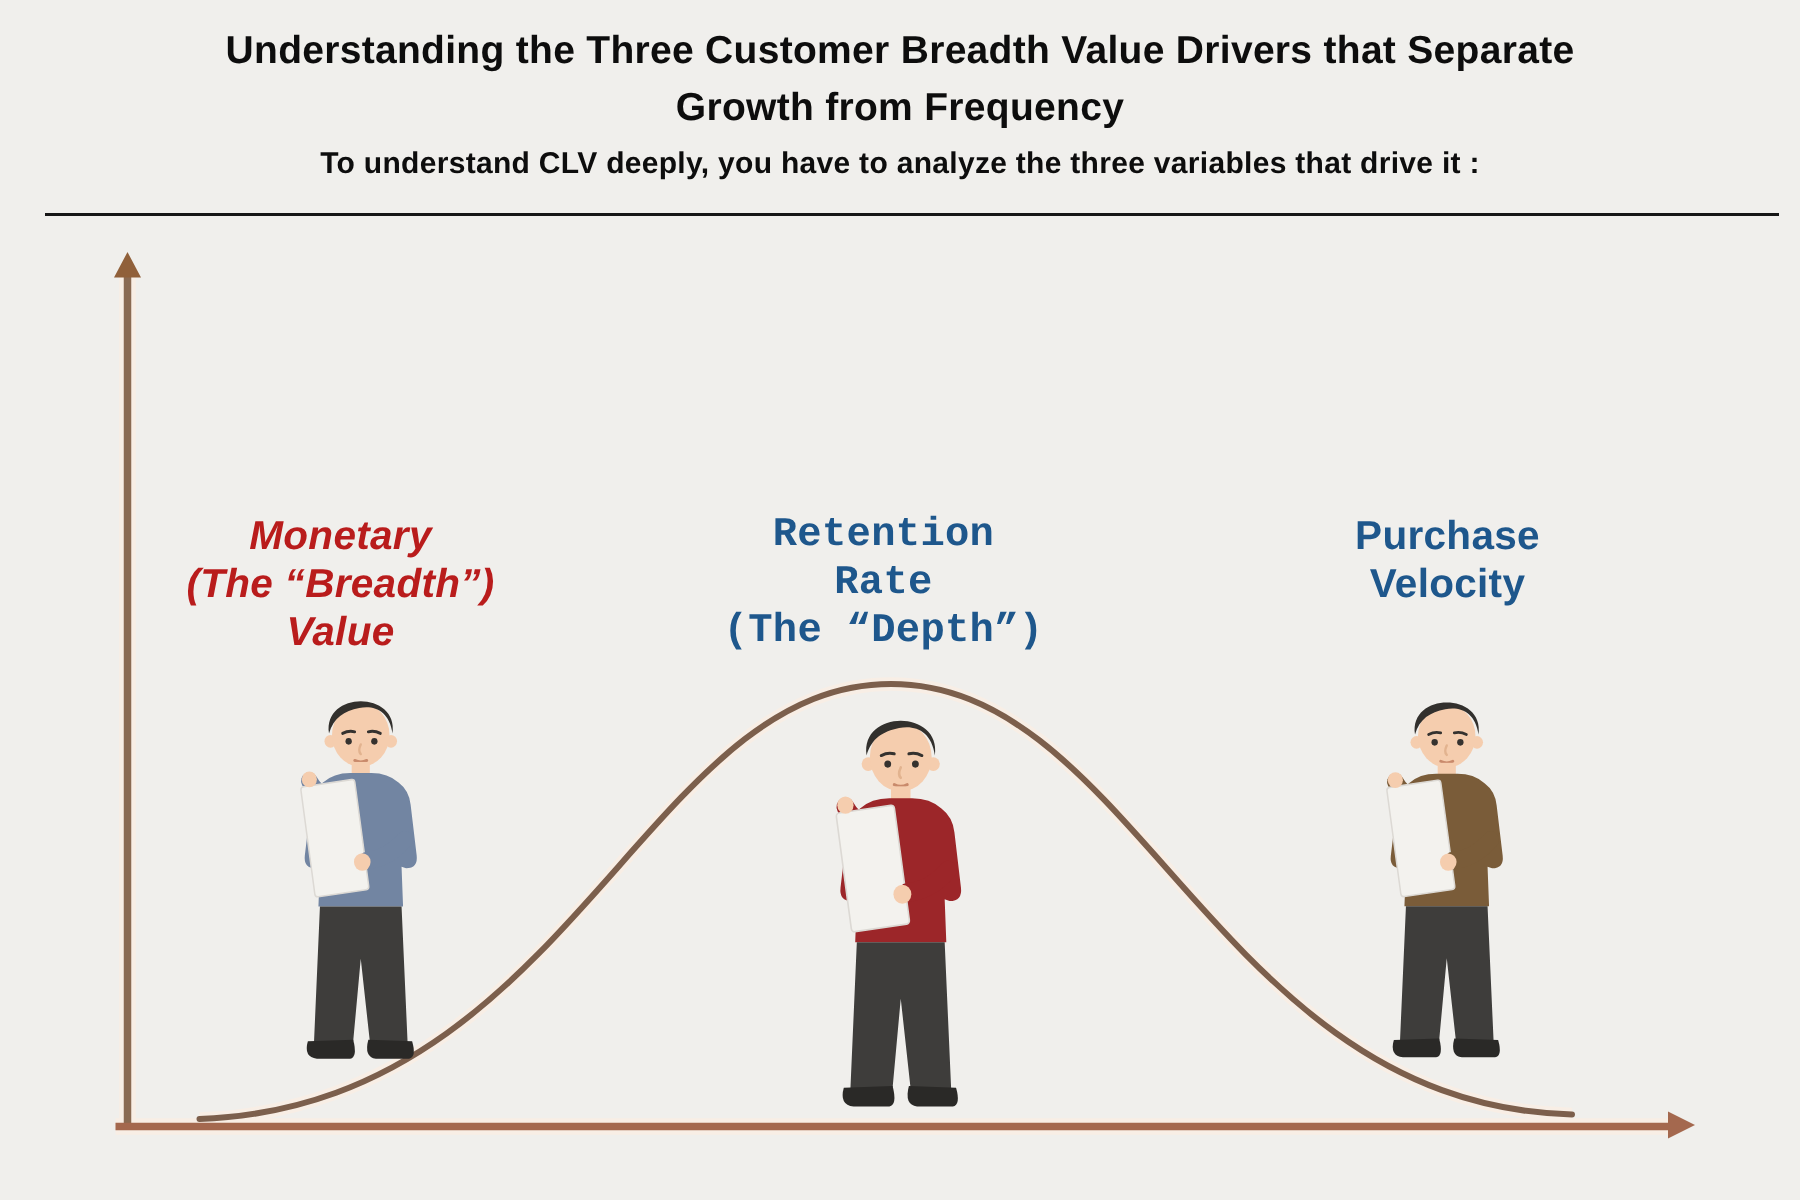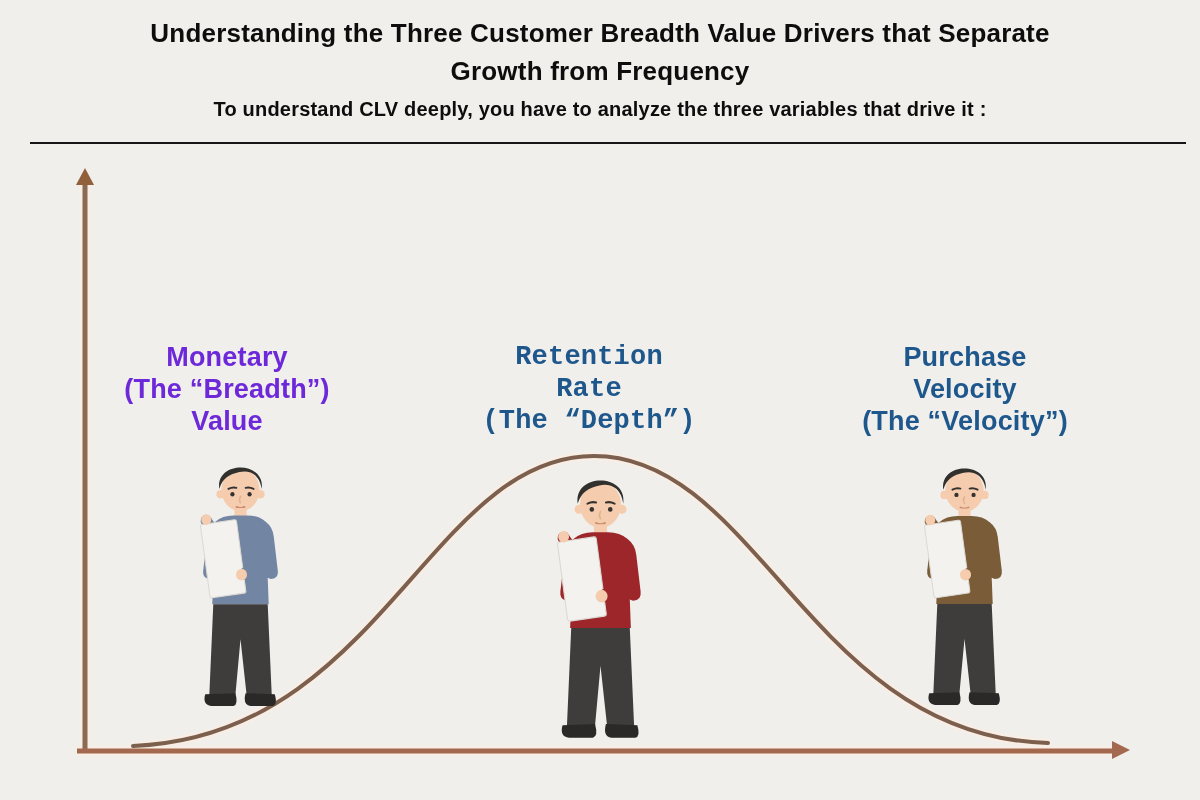--- a/index.html
+++ b/index.html
@@ -56,34 +56,33 @@
 
     <line x1="85" y1="753" x2="85" y2="183" stroke-width="5" style="stroke: rgb(138, 106, 82);"></line>
     <polygon points="85,168 76,185 94,185" style="fill: rgb(144, 96, 58);"></polygon>
 
     <line x1="77" y1="751" x2="1114" y2="751" stroke-width="5" style="stroke: rgb(164, 104, 78);"></line>
     <polygon points="1130,750 1112,741 1112,759" style="fill: rgb(164, 104, 78);"></polygon>
 
     <path d="M133,746 C380,737 430,456 594,456 C758,456 812,737 1048,743" fill="none" stroke-width="4" stroke-linecap="round" style="stroke: rgb(124, 95, 76);"></path>
   </svg>
 
-  <div class="driver-label" style="left: 227px; top: 341px; color: #6d28d9;">
+  <div class="driver-label" style="left: 227px; top: 341px; color: #b91c1c; font-style: italic;">
     <span>Monetary</span>
     <span>(The “Breadth”)</span>
     <span>Value</span>
   </div>
   <div class="driver-label" style="left: 589px; top: 341px; color: rgb(30, 87, 140); font-family: Liberation Mono, monospace;">
     <span>Retention</span>
     <span>Rate</span>
     <span>(The “Depth”)</span>
   </div>
   <div class="driver-label" style="left: 965px; top: 341px; color: rgb(30, 87, 140);">
     <span>Purchase</span>
     <span>Velocity</span>
-    <span>(The “Velocity”)</span>
   </div>
 
   <div class="person" style="left:175px;top:454px;width:131px;height:254px;">
     <svg viewBox="0 0 130 240" preserveAspectRatio="none">
       <g>
         <circle class="skin" cx="45" cy="38" r="4"></circle>
         <circle class="skin" cx="85" cy="38" r="4"></circle>
         <ellipse class="skin" cx="65" cy="34" rx="19" ry="20"></ellipse>
         <path class="hair" d="M44,33 C40,6 90,6 86,33 C84,19 74,15 64,17 C54,19 47,23 44,33 Z"></path>
         <circle class="eye" cx="57" cy="38" r="2.1"></circle>

